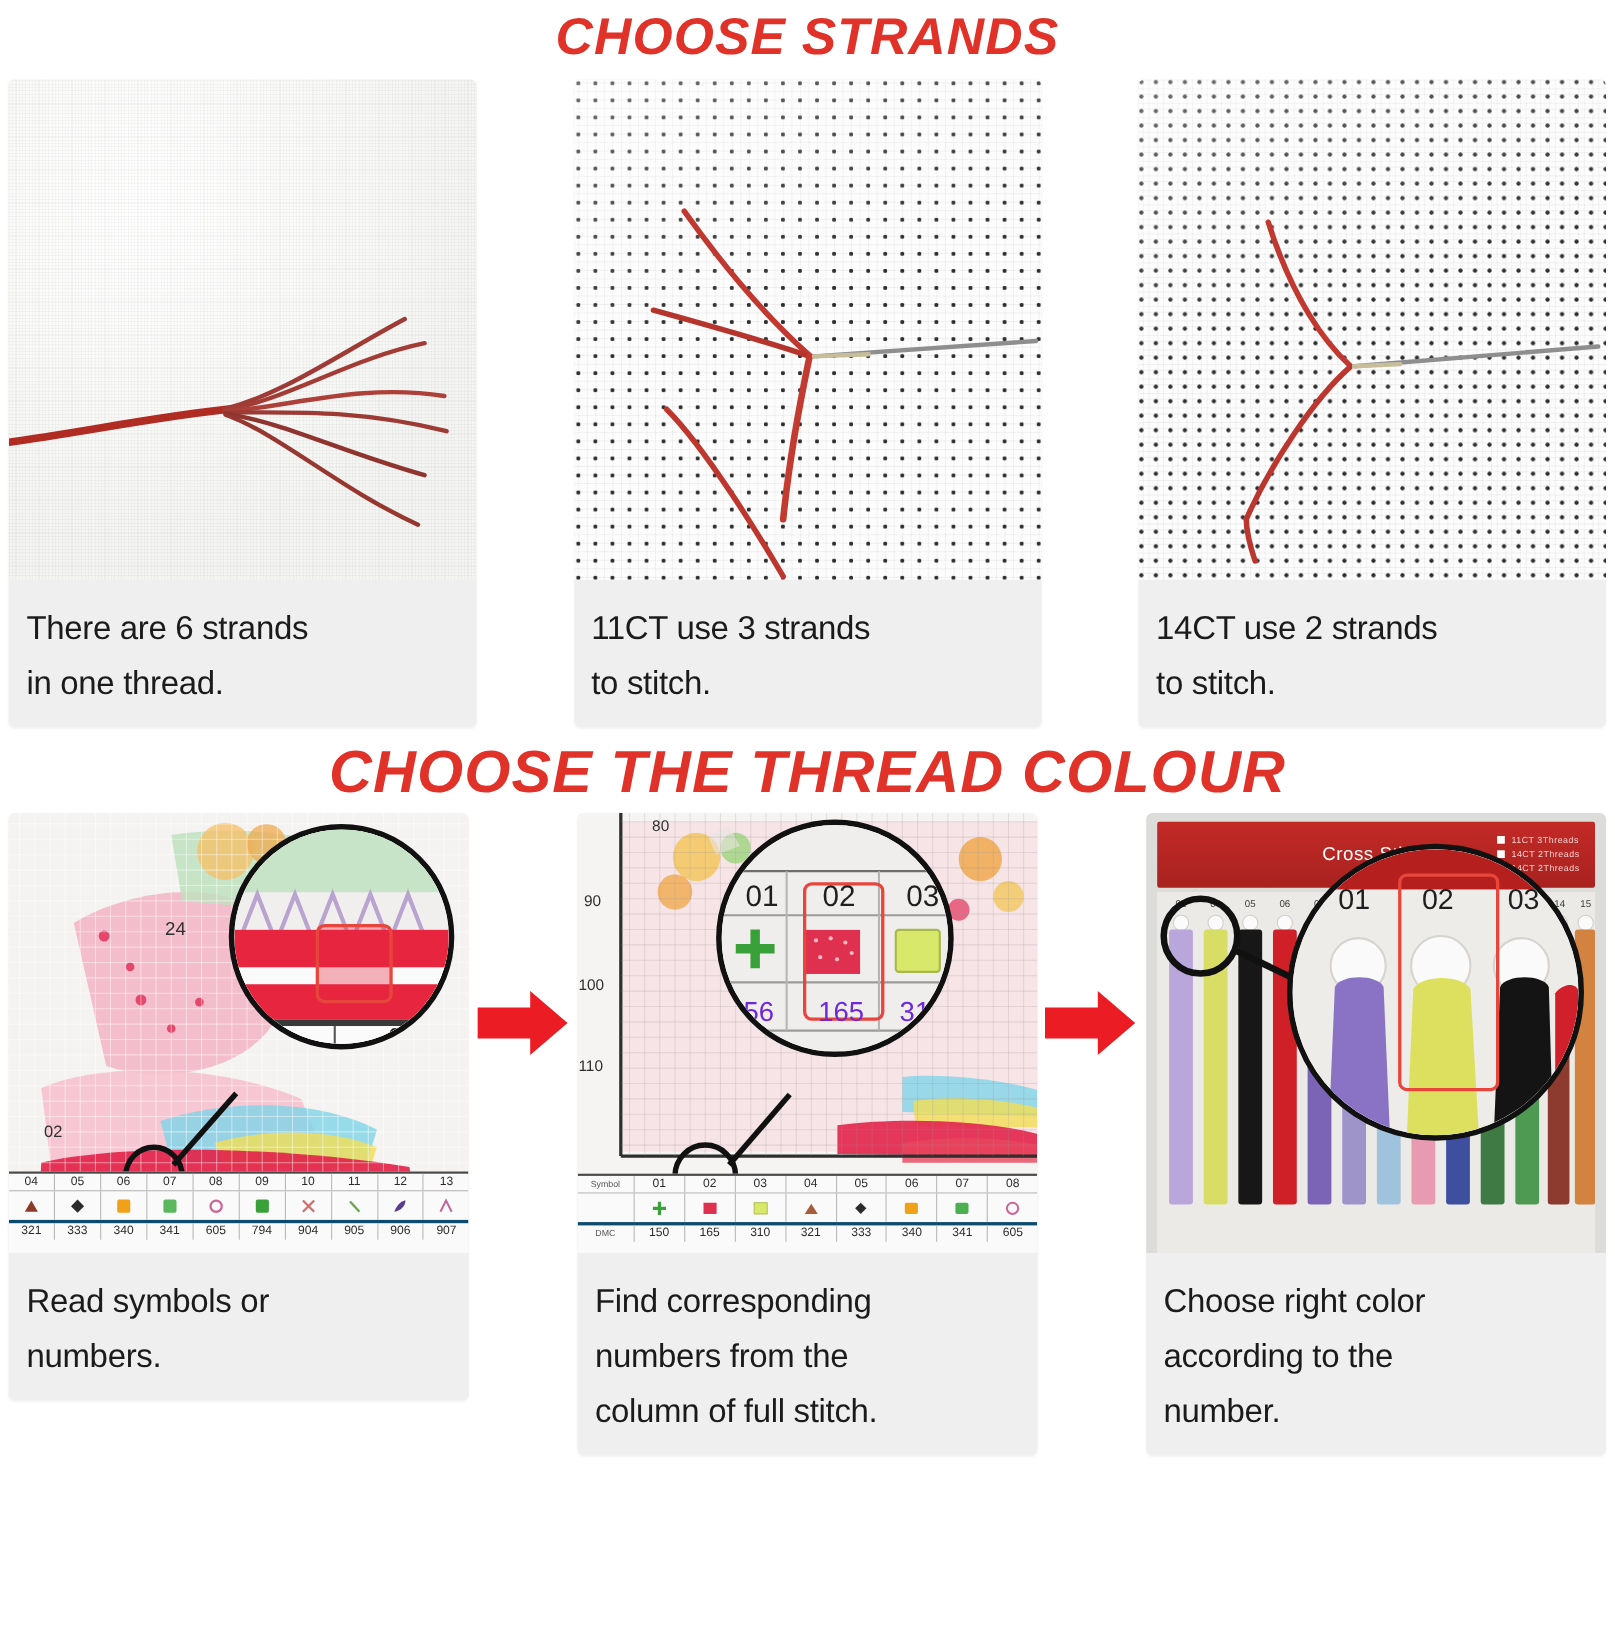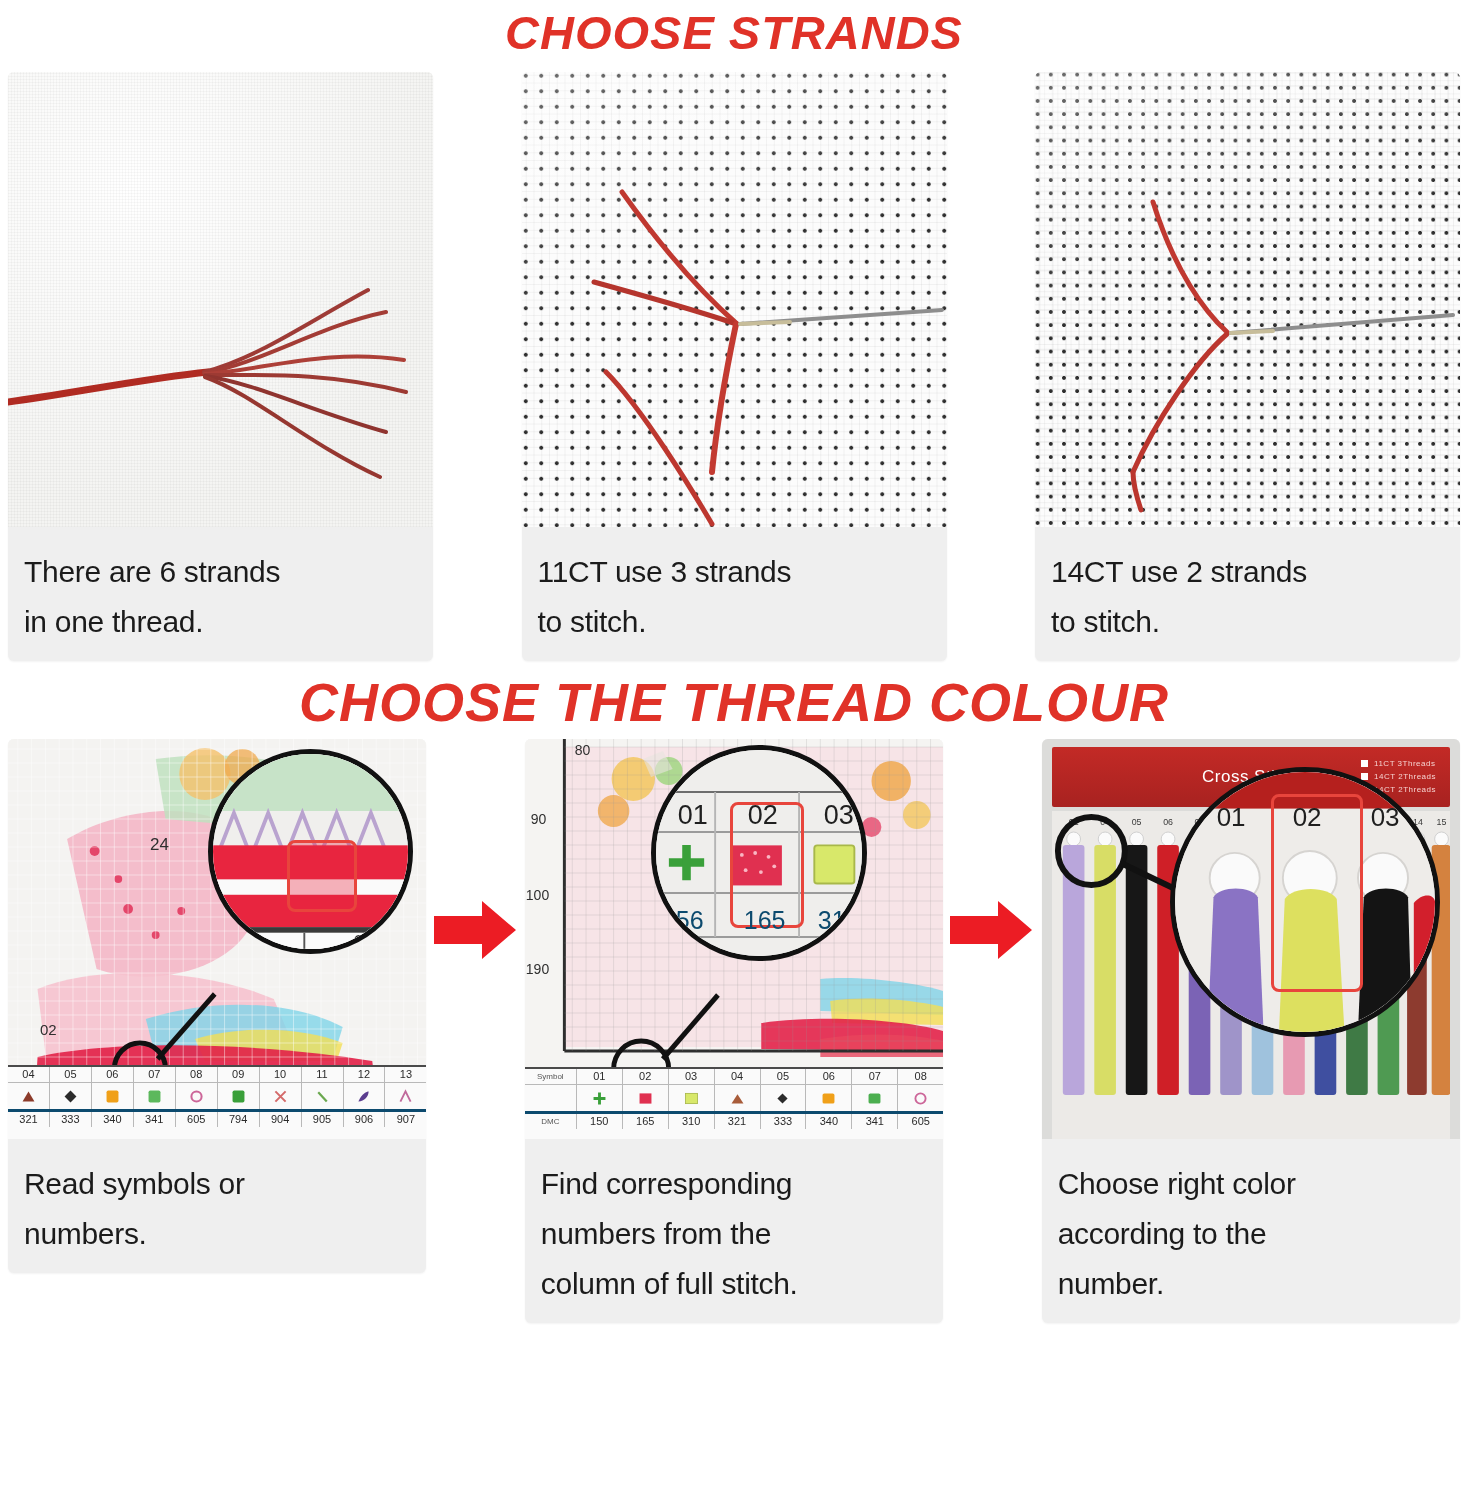--- a/index.html
+++ b/index.html
@@ -161,21 +161,21 @@
   .lens-inner { position:absolute; inset:0; }
   .lens-num {
     position:absolute;
     font-size:27px;
     color:#1f1f1f;
     font-weight:normal;
   }
   .lens-code {
     position:absolute;
     font-size:25px;
-    color:#0c4a6e;
+    color:#6d28d9;
   }
   .hl-box {
     position:absolute;
     border:3px solid #e8453c;
     border-radius:8px;
   }
 
   .skein-header {
     position:absolute; left:10px; right:10px; top:8px; height:60px;
     background:linear-gradient(180deg,#c32a26,#a82220);
@@ -444,24 +444,24 @@
 
         <g stroke="rgba(150,150,150,.22)" stroke-width="1">
           <path d="M48 0 V312 M62 0 V312 M76 0 V312 M90 0 V312 M104 0 V312 M118 0 V312 M132 0 V312 M146 0 V312 M160 0 V312 M174 0 V312 M188 0 V312 M202 0 V312 M216 0 V312 M230 0 V312 M244 0 V312 M258 0 V312 M272 0 V312 M286 0 V312 M300 0 V312 M314 0 V312 M328 0 V312 M342 0 V312 M356 0 V312 M370 0 V312 M384 0 V312 M398 0 V312 M412 0 V312"></path>
           <path d="M40 8 H425 M40 22 H425 M40 36 H425 M40 50 H425 M40 64 H425 M40 78 H425 M40 92 H425 M40 106 H425 M40 120 H425 M40 134 H425 M40 148 H425 M40 162 H425 M40 176 H425 M40 190 H425 M40 204 H425 M40 218 H425 M40 232 H425 M40 246 H425 M40 260 H425 M40 274 H425 M40 288 H425 M40 302 H425"></path>
         </g>
 
         <line x1="140" y1="320" x2="196" y2="256" stroke="#111" stroke-width="5"></line>
         <circle cx="118" cy="330" r="28" fill="none" stroke="#111" stroke-width="5"></circle>
       </svg>
 
-      <div class="axis-label" style="left:6px; top:3px;padding-left:44px;">80</div>
+      <div class="axis-label" style="left:24px; top:3px;padding-left:44px;">80</div>
       <div class="axis-label" style="left:6px; top:72px;">90</div>
       <div class="axis-label" style="left:1px; top:148px;">100</div>
-      <div class="axis-label" style="left:1px; top:222px;">190</div>
+      <div class="axis-label" style="left:1px; top:222px;">110</div>
 
       <div class="lens" style="left:126px; top:6px; width:216px; height:216px;">
         <div class="lens-inner">
           <svg width="100%" height="100%" viewBox="0 0 216 216" preserveAspectRatio="none">
             <rect width="216" height="216" fill="#efeeec"></rect>
             <line x1="0" y1="44" x2="216" y2="44" stroke="#6d6d6d" stroke-width="2"></line>
             <line x1="0" y1="86" x2="216" y2="86" stroke="#9b9b9b" stroke-width="2"></line>
             <line x1="0" y1="150" x2="216" y2="150" stroke="#9b9b9b" stroke-width="2"></line>
             <line x1="0" y1="196" x2="216" y2="196" stroke="#9b9b9b" stroke-width="2"></line>
             <line x1="62" y1="44" x2="62" y2="196" stroke="#b5b5b5" stroke-width="2"></line>

